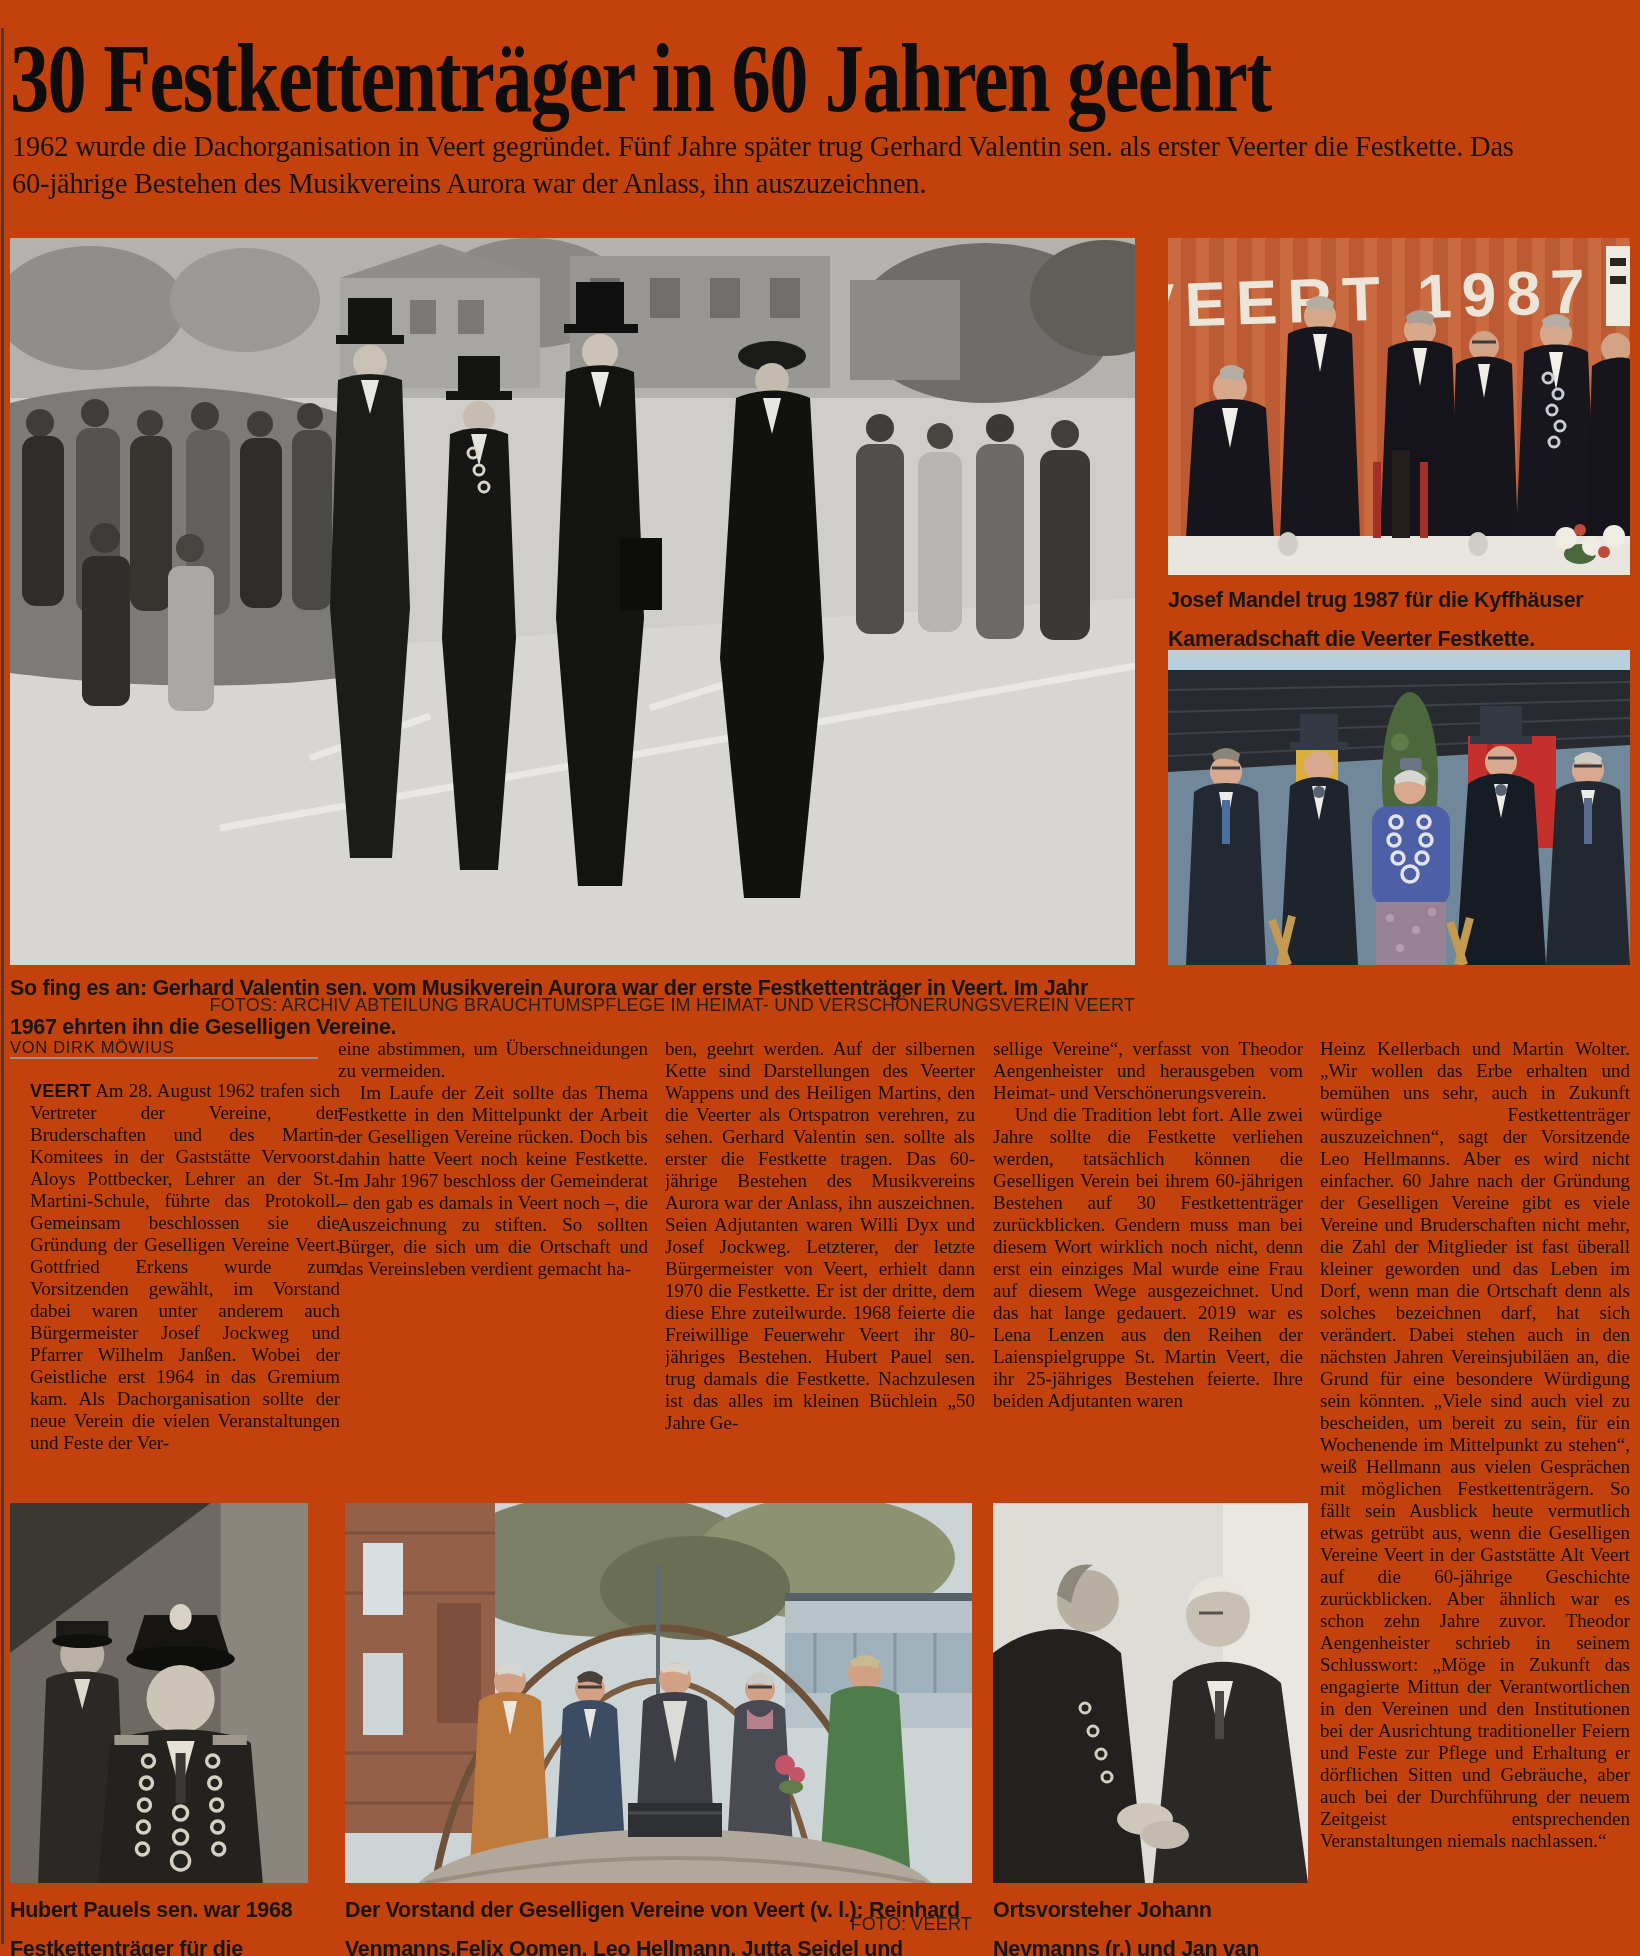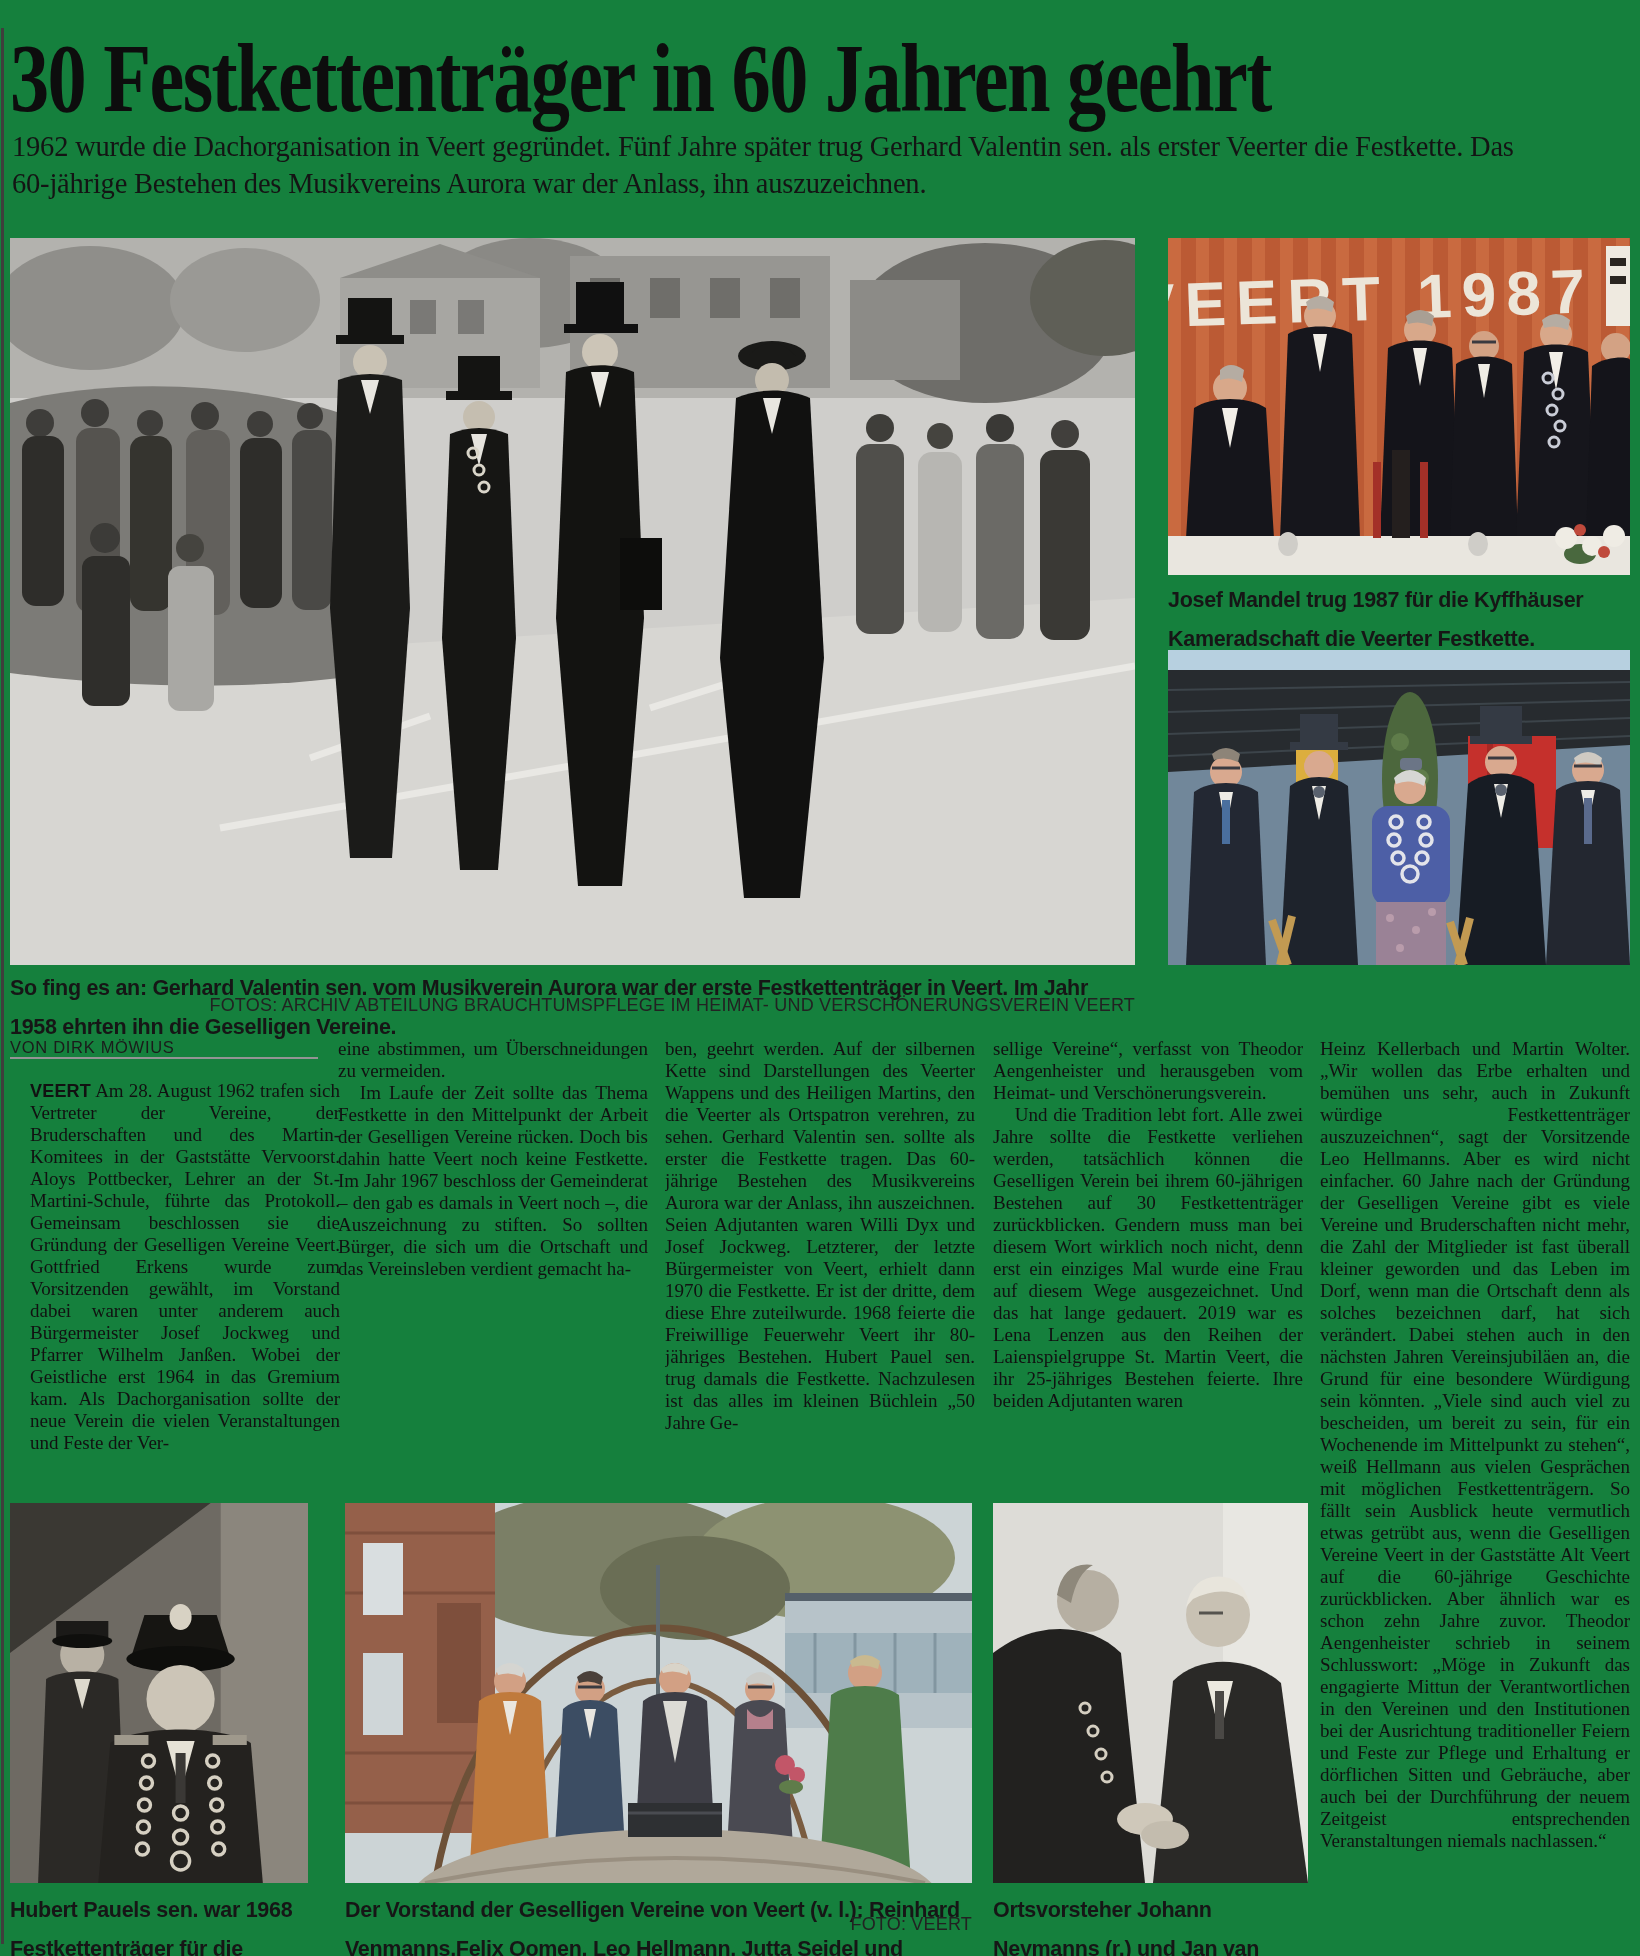--- a/index.html
+++ b/index.html
@@ -1,16 +1,16 @@
 <!DOCTYPE html>
 <html lang="de"><head>
 <meta charset="utf-8">
 <style>
   html,body { margin:0; padding:0; background:#9a9a9a; }
-  .page { position:relative; width:1640px; height:1956px; background:#15803d; overflow:hidden;
+  .page { position:relative; width:1640px; height:1956px; background:#c2410c; overflow:hidden;
           font-family:"Liberation Serif", serif; margin:0 auto; }
 
   .scan-rule { position:absolute; left:1px; top:28px; width:3px; height:1916px; background:#3f3e3c; }
 
   .headline { position:absolute; left:10px; top:22px; margin:0; white-space:nowrap;
               font-family:"Liberation Serif", serif; font-weight:700; font-size:98px; letter-spacing:-2px;
               transform:scaleX(0.80); transform-origin:left top; color:#0d0d0d; }
 
   .lede { position:absolute; left:12px; top:128px; width:1522px; margin:0;
           font-size:28.5px; line-height:37px; color:#141414; letter-spacing:-0.2px; }
@@ -126,21 +126,21 @@
         <rect x="610" y="300" width="42" height="72" fill="#0d0d0c"></rect>
         <ellipse cx="762" cy="118" rx="34" ry="15" fill="#1a1a18"></ellipse>
         <path d="M738,118 Q762,92 786,118 Z" fill="#1a1a18"></path>
         <circle cx="762" cy="142" r="17" fill="#c3bcae"></circle>
         <path d="M726,160 C748,150 778,150 800,160 L814,420 L790,660 L734,660 L710,420 Z" fill="#111110"></path>
         <polygon points="753,160 771,160 762,196" fill="#e8e6e0"></polygon>
       </g>
     </svg>
   </figure>
   <figcaption class="caption" style="left:10px; top:969px; width:1125px; height:59px;">
-    <span>So fing es an: Gerhard Valentin sen. vom Musikverein Aurora war der erste Festkettenträger in Veert. Im Jahr 1958 ehrten ihn die Geselligen Vereine.</span>
+    <span>So fing es an: Gerhard Valentin sen. vom Musikverein Aurora war der erste Festkettenträger in Veert. Im Jahr 1967 ehrten ihn die Geselligen Vereine.</span>
     <span class="credit">FOTOS: ARCHIV ABTEILUNG BRAUCHTUMSPFLEGE IM HEIMAT- UND VERSCHÖNERUNGSVEREIN VEERT</span>
   </figcaption>
 
   <figure class="photo" style="left:1168px; top:238px; width:462px; height:337px; margin:0;">
     <svg viewBox="0 0 462 337" preserveAspectRatio="none">
       <defs>
         <pattern id="slats" width="28" height="337" patternUnits="userSpaceOnUse">
           <rect width="28" height="337" fill="#bb5a34"></rect>
           <rect width="13" height="337" fill="#c96a40"></rect>
         </pattern>

